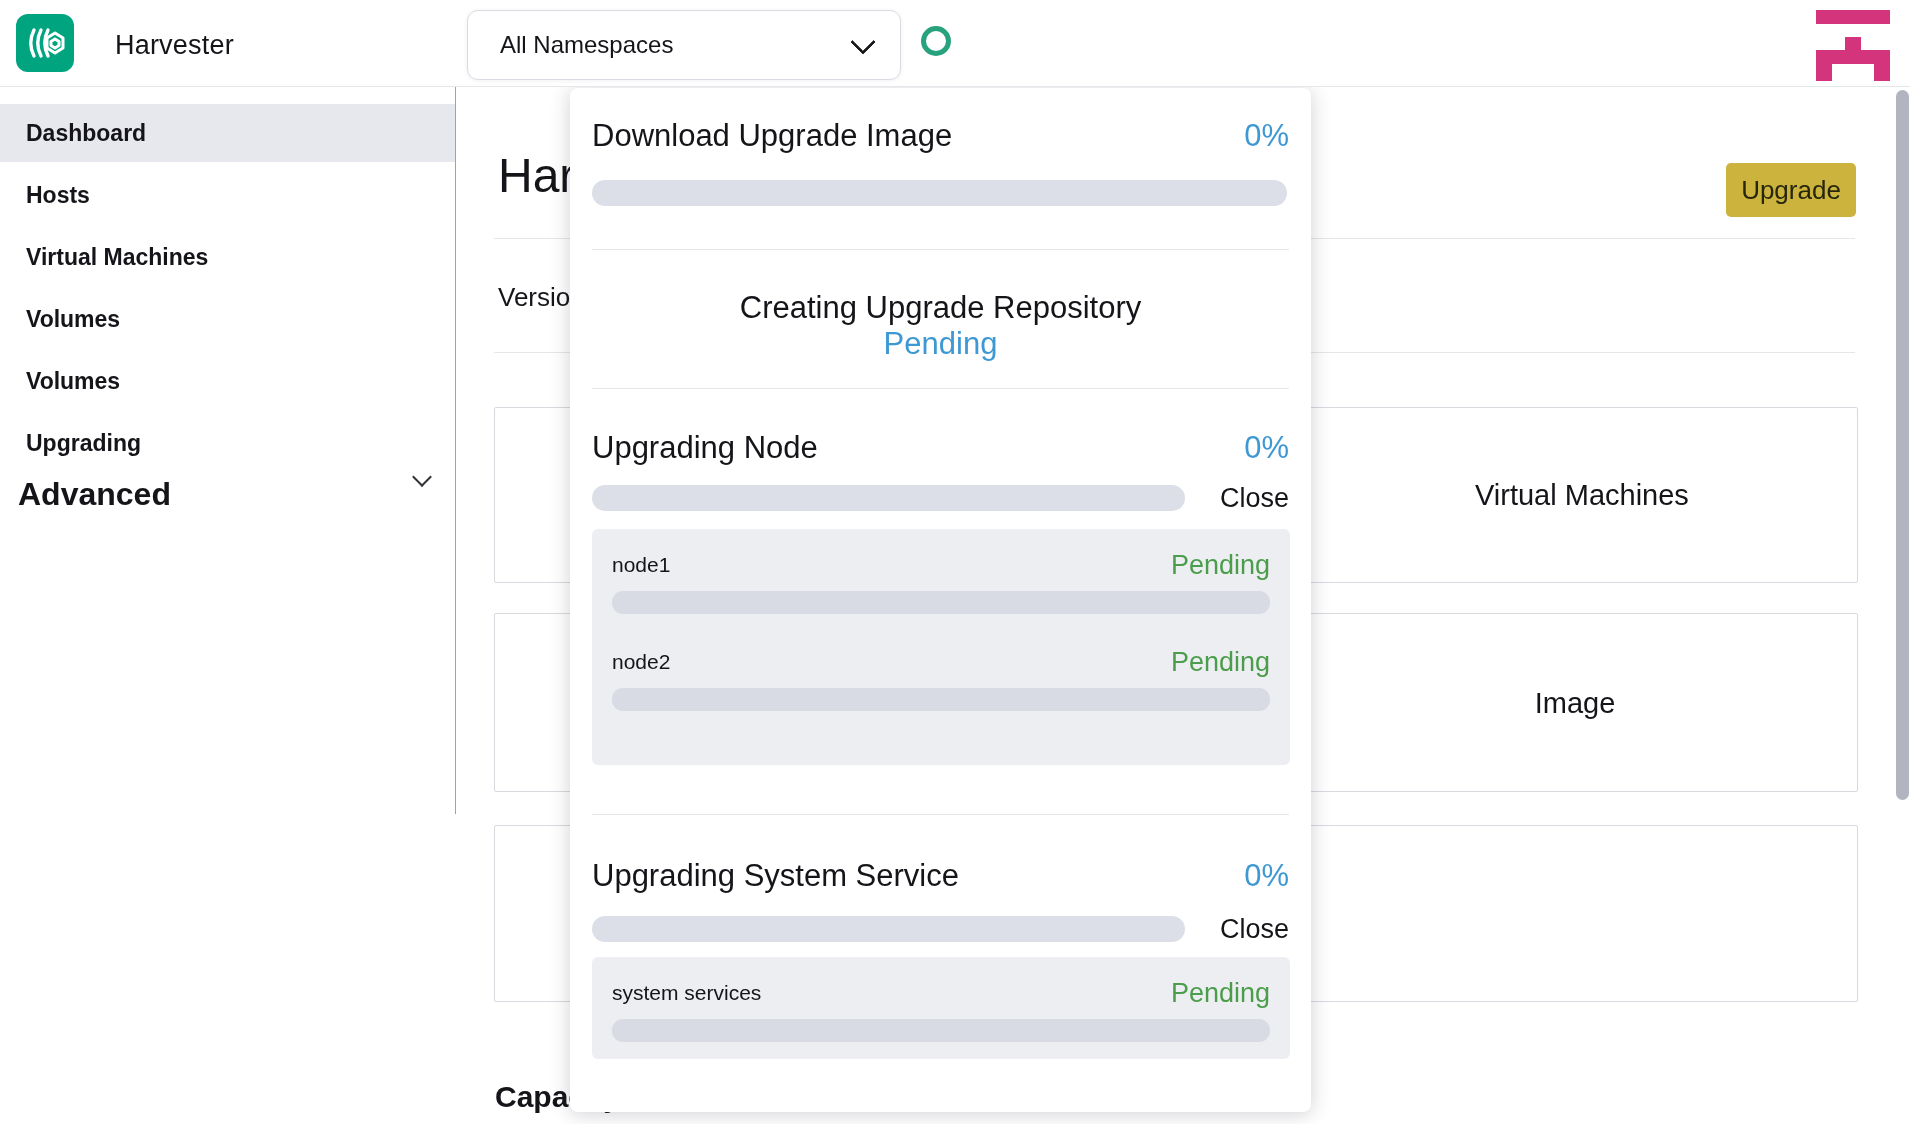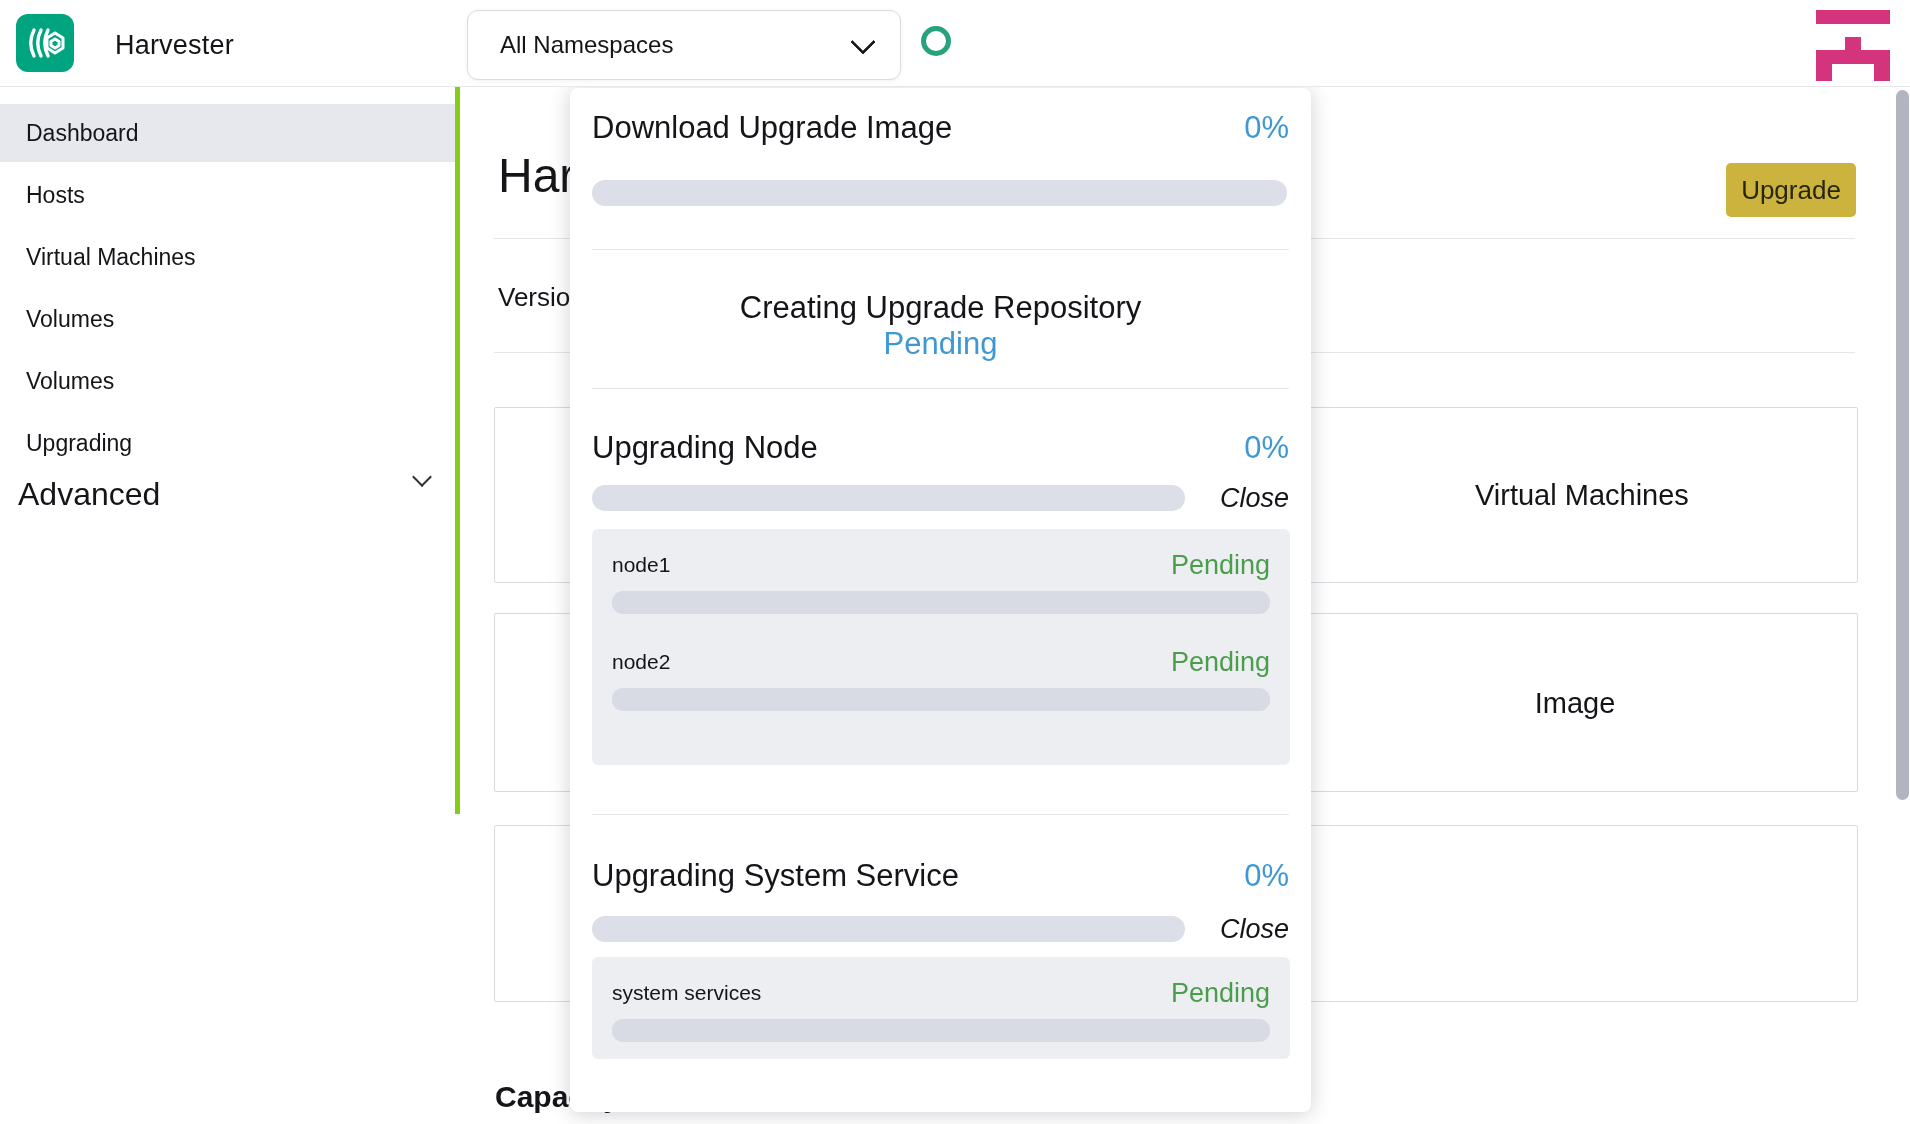--- a/index.html
+++ b/index.html
@@ -17,21 +17,21 @@
         display:flex;align-items:center;cursor:pointer;}
   .ns-dropdown .val{margin-left:32px;font-size:24px;}
   .chev{width:15px;height:15px;border-right:3.5px solid #17171c;border-bottom:3.5px solid #17171c;
         transform:rotate(45deg);position:absolute;right:28px;top:22px;border-radius:1px;}
   .loading-circle{position:absolute;left:921px;top:26px;width:30px;height:30px;border-radius:50%;
         border:5px solid var(--loading);box-sizing:border-box;}
   .identicon{position:absolute;left:1816px;top:8px;width:74px;height:74px;cursor:pointer;}
 
   
   aside{position:absolute;left:0;top:86px;width:455px;height:728px;background:#fff;
-        border-right:5px solid #84cc16;z-index:5;}
+        border-right:1px solid #84cc16;z-index:5;font-weight:bold;}
   .nav-item{height:58px;margin-bottom:4px;display:flex;align-items:center;padding-left:26px;
         font-size:23px;cursor:pointer;}
   .nav-item.active{background:#e7e8ed;}
   nav{padding-top:18px;}
   .adv{height:58px;display:flex;justify-content:space-between;
        padding:0 26px 0 18px;font-size:32px;cursor:pointer;}
   .adv .chev2{width:12px;height:12px;border-right:2.5px solid #33343a;border-bottom:2.5px solid #33343a;
        transform:rotate(45deg);margin-top:-6px;}
 
   
@@ -62,34 +62,34 @@
   .panel{position:absolute;left:570px;top:88px;width:741px;height:1024px;background:#fff;
         border-radius:8px;box-shadow:0 2px 20px rgba(40,40,60,.22);z-index:20;}
   .prow{position:absolute;left:22px;right:22px;display:flex;align-items:center;
         justify-content:space-between;height:40px;}
   .ptitle{font-size:31px;font-weight:500;}
   .pstatus{font-size:31px;font-weight:500;color:var(--blue);}
   .bar{background:var(--track);border-radius:13px;height:26px;position:relative;overflow:hidden;}
   .bar .fill{position:absolute;left:0;top:0;bottom:0;background:var(--blue);border-radius:13px;}
   .bar-full{position:absolute;left:22px;right:24px;}
   .bar-row{position:absolute;left:22px;right:22px;display:flex;align-items:center;
-        justify-content:space-between;font-style:italic;}
+        justify-content:space-between;}
   .bar-row .bar{width:593px;}
   .close-lbl{font-size:27px;cursor:pointer;}
   .pdiv{position:absolute;left:22px;right:22px;border-top:1px solid #e5e6ea;}
   .sub-box{position:absolute;left:22px;right:21px;background:var(--boxbg);border-radius:6px;
         padding:20px 20px 48px 20px;box-sizing:border-box;}
   .sub-row{display:flex;align-items:center;justify-content:space-between;height:32px;}
   .sub-name{font-size:21px;}
   .sub-status{font-size:27px;font-weight:500;color:var(--success);}
   .sub-bar{height:23px;background:#d8dbe3;border-radius:11px;margin:10px 0 32px 0;
         position:relative;overflow:hidden;}
   .sub-bar .fill{position:absolute;left:0;top:0;bottom:0;background:var(--blue);border-radius:11px;}
 
-  #s1-row{top:20px;} #s1-bar{top:92px;}
+  #s1-row{top:28px;} #s1-bar{top:92px;}
   #div1{top:161px;}
   #s2-row{top:202px;flex-direction:column;}
   #div2{top:300px;}
   #s3-row{top:340px;} #s3-barrow{top:395px;height:30px;}
   #box1{top:441px;height:236px;}
   #div3{top:726px;}
   #s4-row{top:768px;} #s4-barrow{top:826px;height:30px;}
   #box2{top:869px;height:102px;}
 </style>
 </head>

